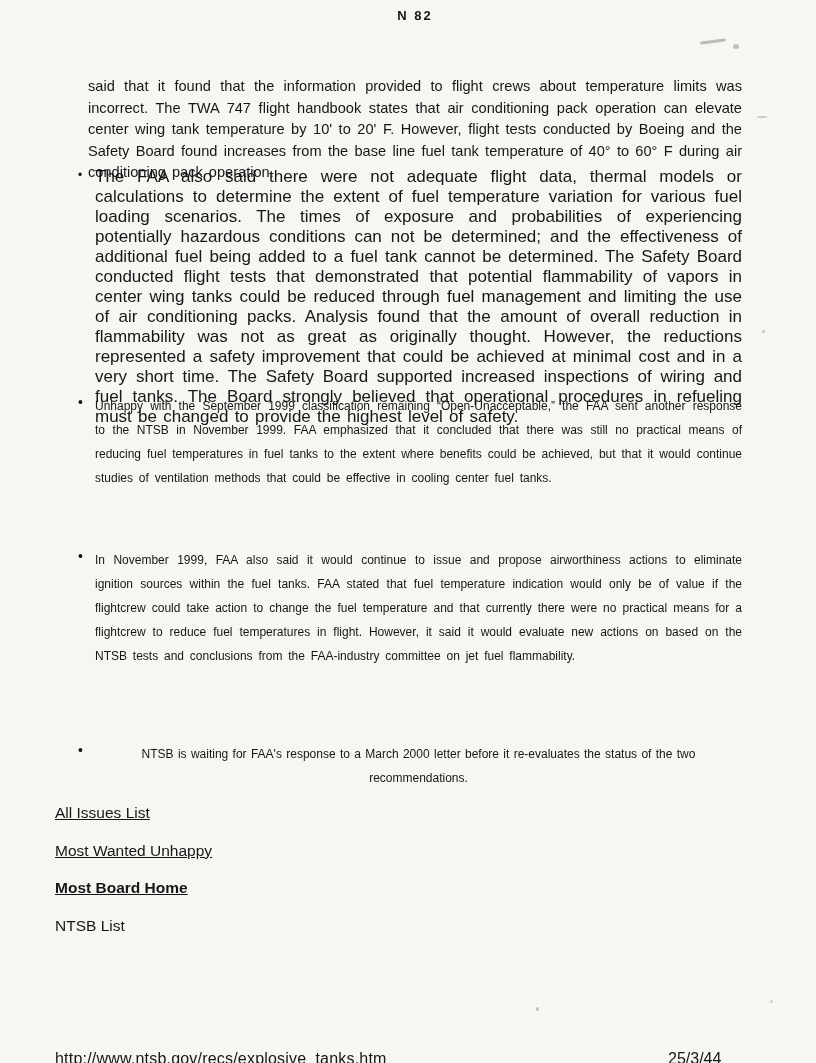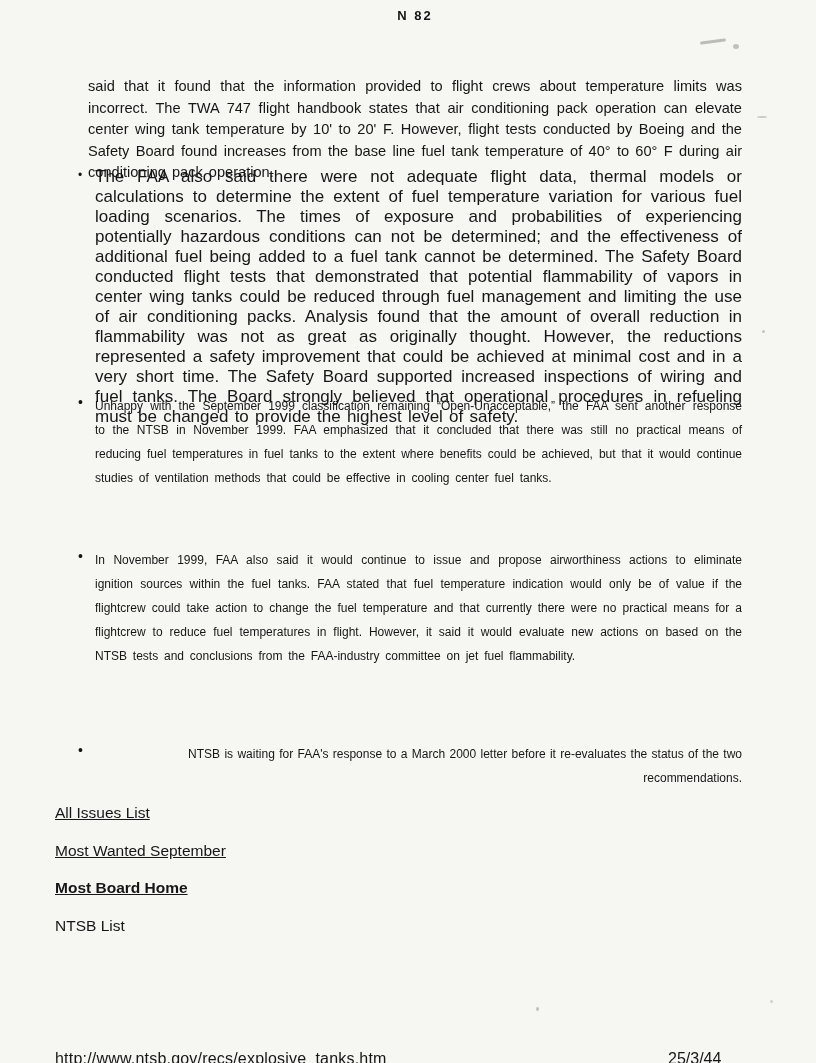--- a/index.html
+++ b/index.html
@@ -53,21 +53,21 @@
   }
   .bullet-small .marker { font-size: 12px; top: 1px; }
   .bullet-large .btext {
     font-size: 12px;
     line-height: 24px;
     word-spacing: 2.5px;
   }
   .bullet-2 { top: 394px; }
   .bullet-3 { top: 548px; }
   .bullet-4 { top: 742px; }
-  .bullet-4 .btext { text-align: right; word-spacing: 1px; }
+  .bullet-4 .btext { text-align: center; word-spacing: 1px; }
   .link-row {
     position: absolute;
     left: 55px;
     font-size: 15.5px;
   }
   .link-row a {
     color: #161616;
     text-decoration: none;
     cursor: pointer;
   }
@@ -126,21 +126,21 @@
   <div class="bullet-item bullet-large bullet-4">
     <span class="marker">•</span>
     <span class="btext">NTSB is waiting for FAA's response to a March 2000 letter before it re-evaluates the status of the two recommendations.</span>
   </div>
 
   <div class="link-row link-underline link-1">
     <a>All Issues List</a>
   </div>
 
   <div class="link-row link-underline link-2">
-    <a>Most Wanted September</a>
+    <a>Most Wanted Unhappy</a>
   </div>
 
   <div class="link-row link-underline link-3">
     <a>Most Board Home</a>
   </div>
 
   <div class="link-row link-4">
     <a>NTSB List</a>
   </div>
 

